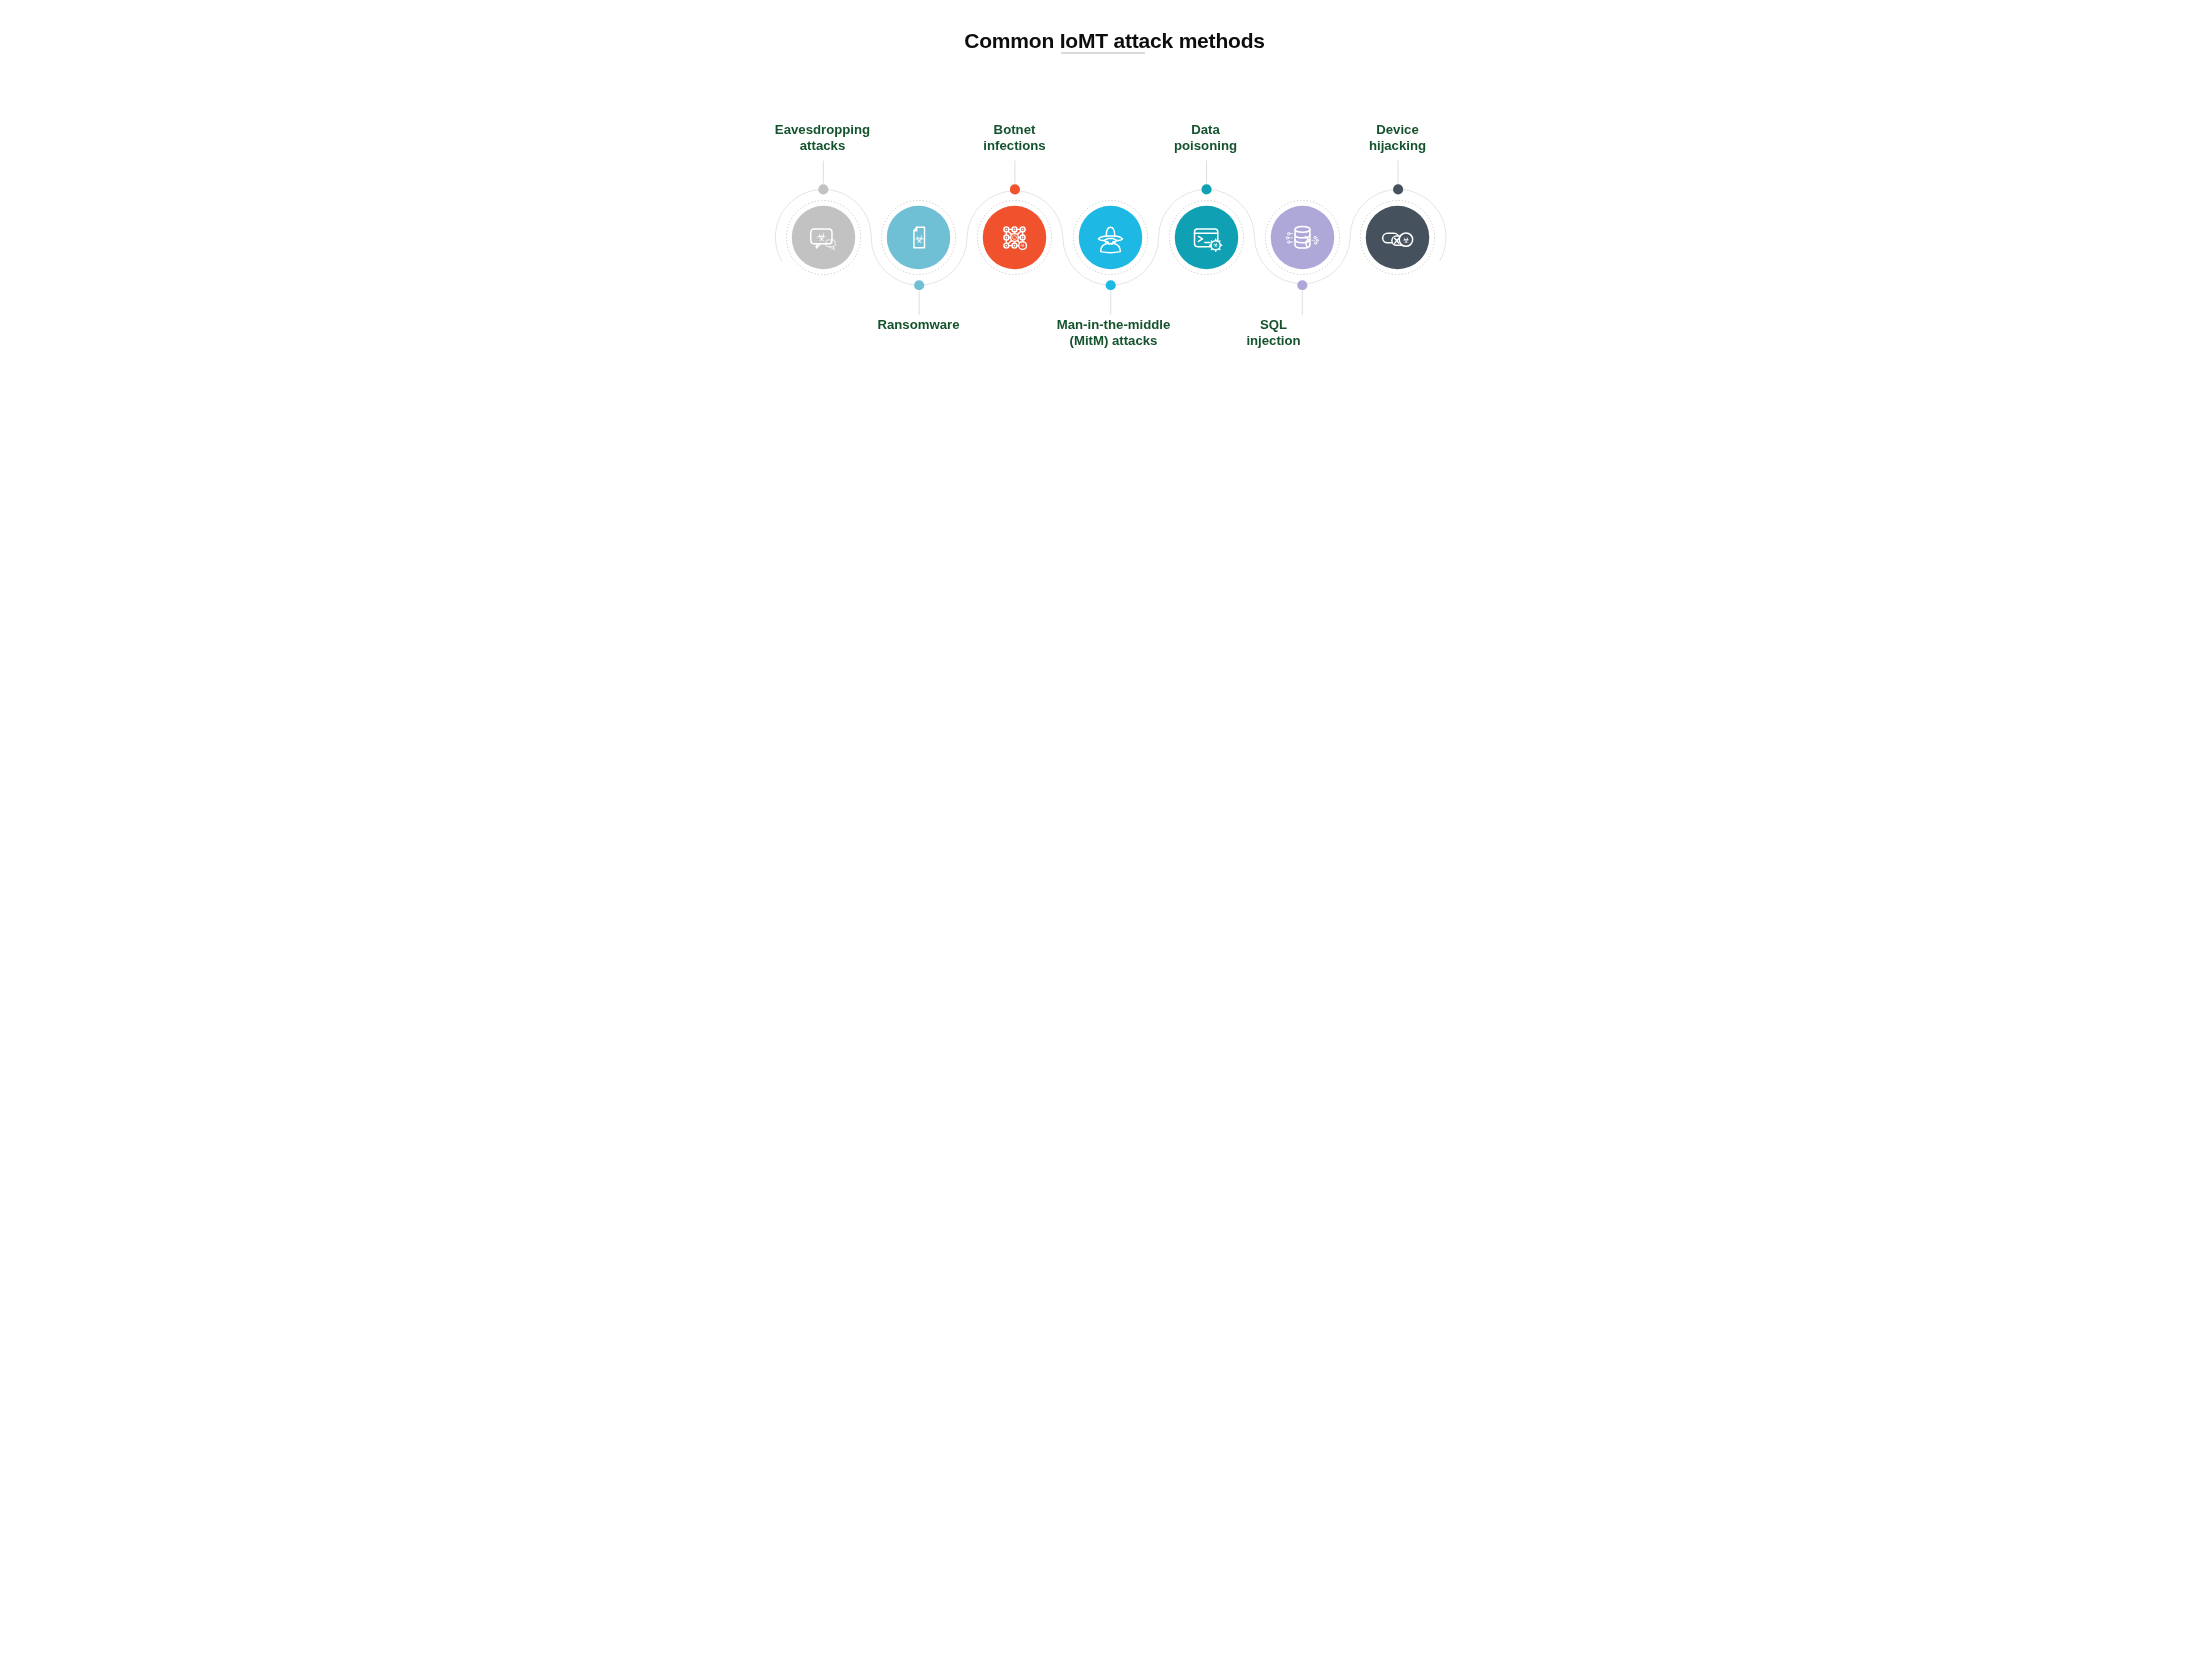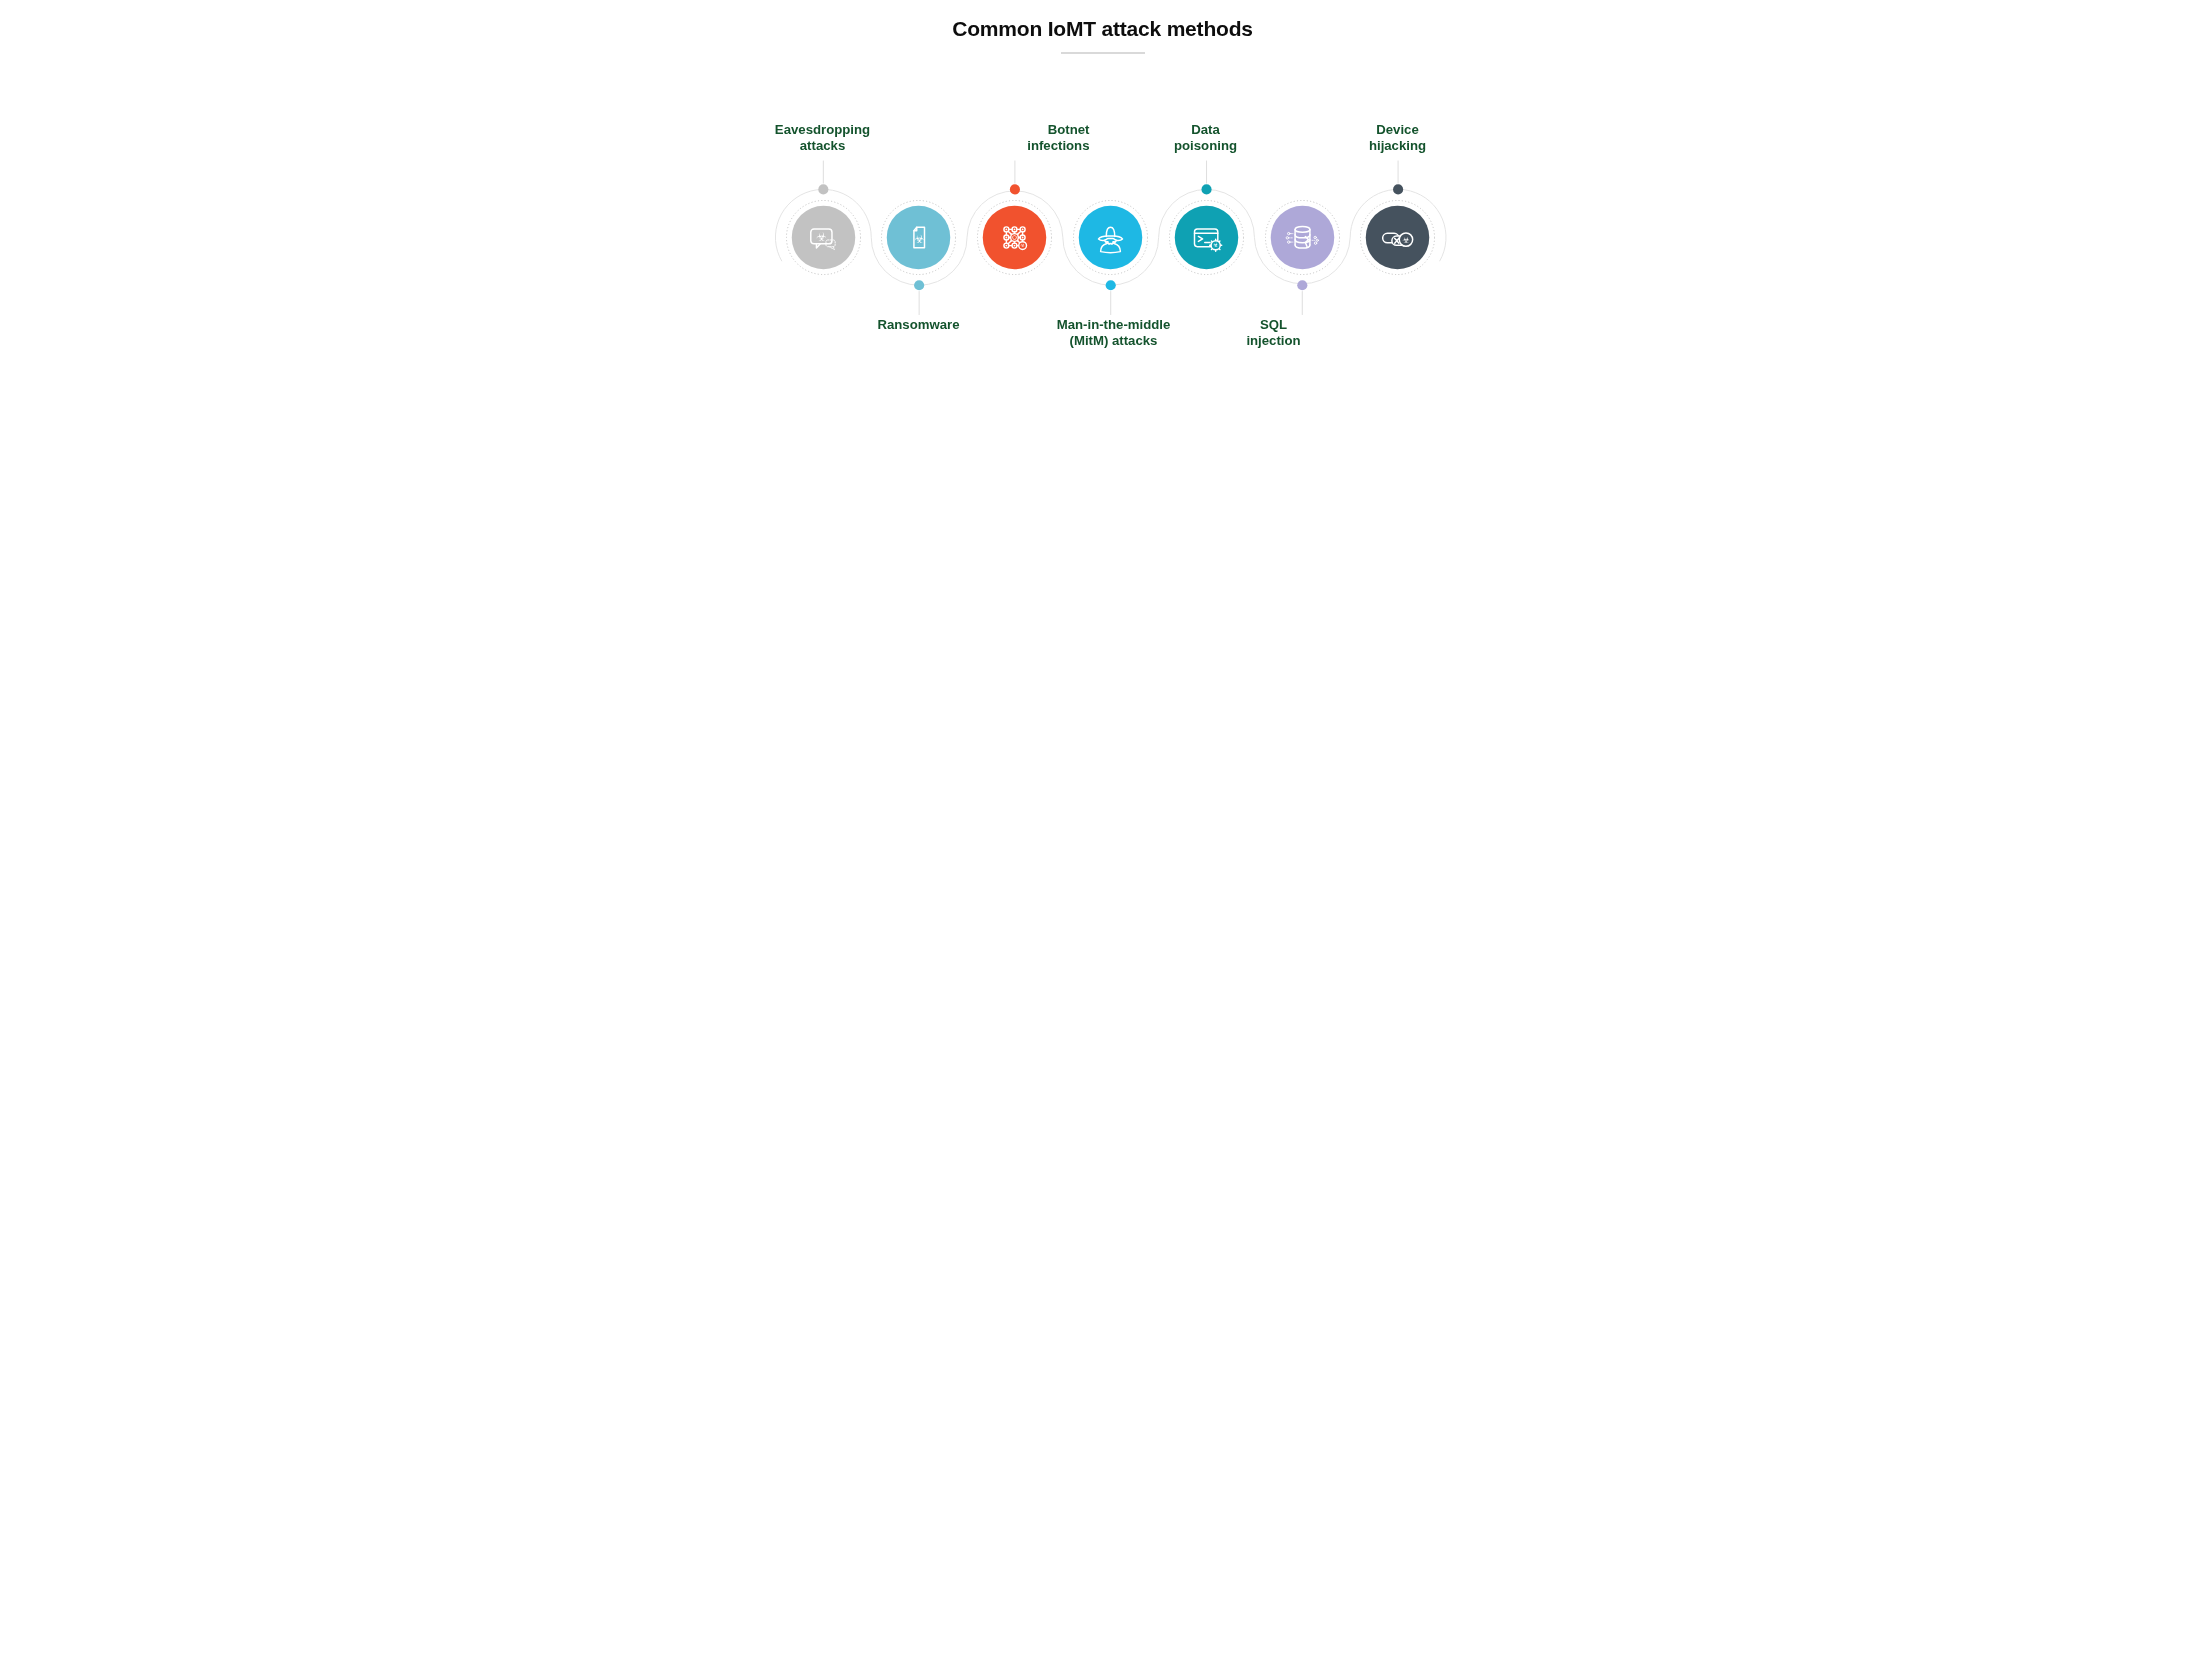--- a/index.html
+++ b/index.html
@@ -8,21 +8,21 @@
     width: 706px;
     height: 397px;
     margin: 0 auto;
     background: #ffffff;
     overflow: hidden;
     font-family: "Liberation Sans", "DejaVu Sans", sans-serif;
   }
   .page-title {
     position: absolute;
     top: 17px; left: 0; width: 100%;
-    margin: 0;
+    margin: 12px;
     text-align: center;
     font-size: 21px;
     font-weight: 700;
     letter-spacing: -0.2px;
     color: #0d0d0d;
   }
   .title-underline {
     position: absolute;
     top: 52px; left: 50%;
     width: 84px; height: 1.8px;
@@ -48,21 +48,21 @@
     text-align: center;
     font-size: 13.2px;
     line-height: 16.3px;
     font-weight: 700;
     color: #14532d;
     white-space: pre-line;
     transform: translateX(-50%);
   }
   .label-top { top: 122px; }
   .label-bottom { top: 317px; }
-  .l0 { left: 73px; }  .l1 { left: 169px; }  .l2 { left: 265px; text-align: right; }
+  .l0 { left: 73px; }  .l1 { left: 169px; }  .l2 { left: 265px; }
   .l3 { left: 364px; }  .l4 { left: 456px; } .l5 { left: 524px; }
   .l6 { left: 648px; }
 </style>
 </head>
 <body>
 
 <div class="canvas">
 
   <h1 class="page-title">Common IoMT attack methods</h1>
   <div class="title-underline"></div>

